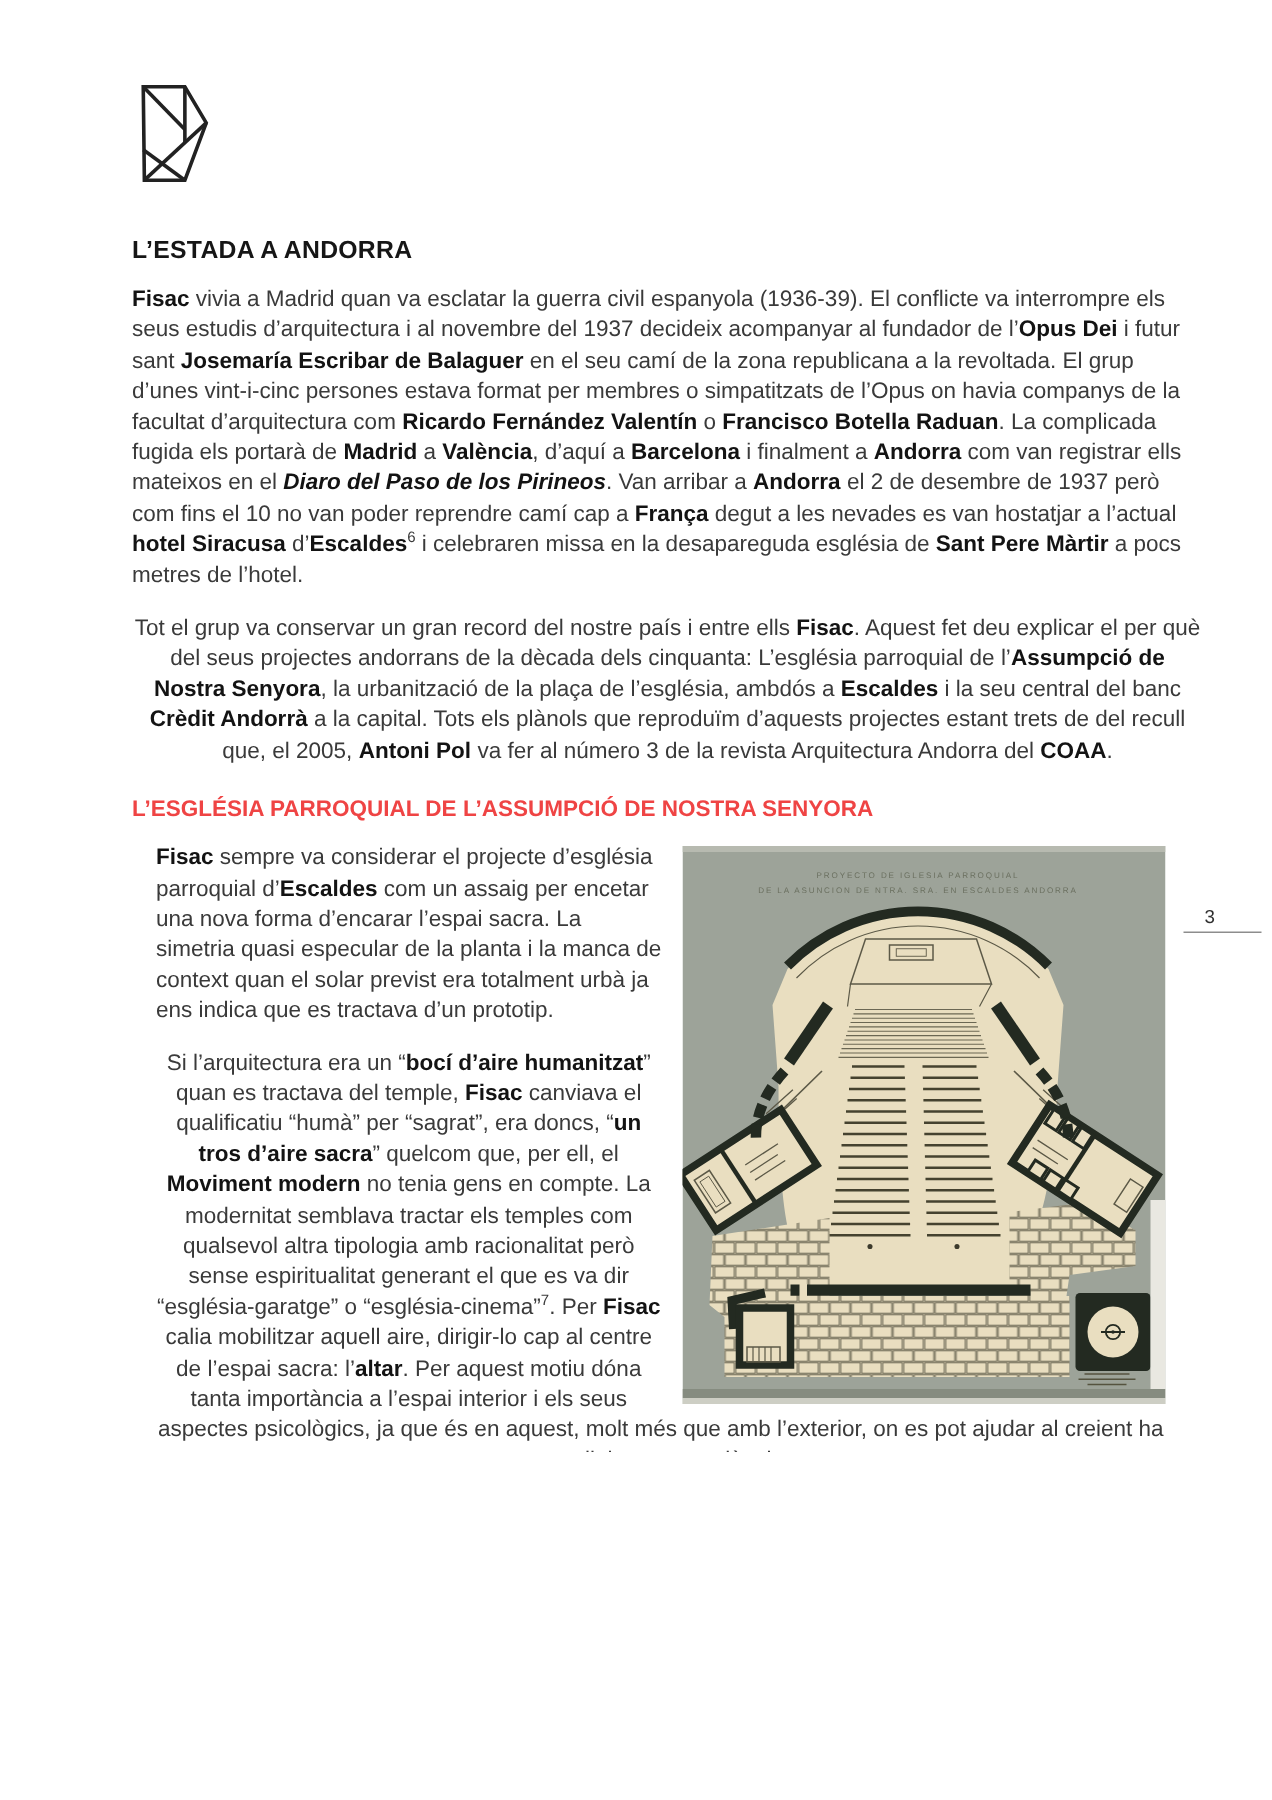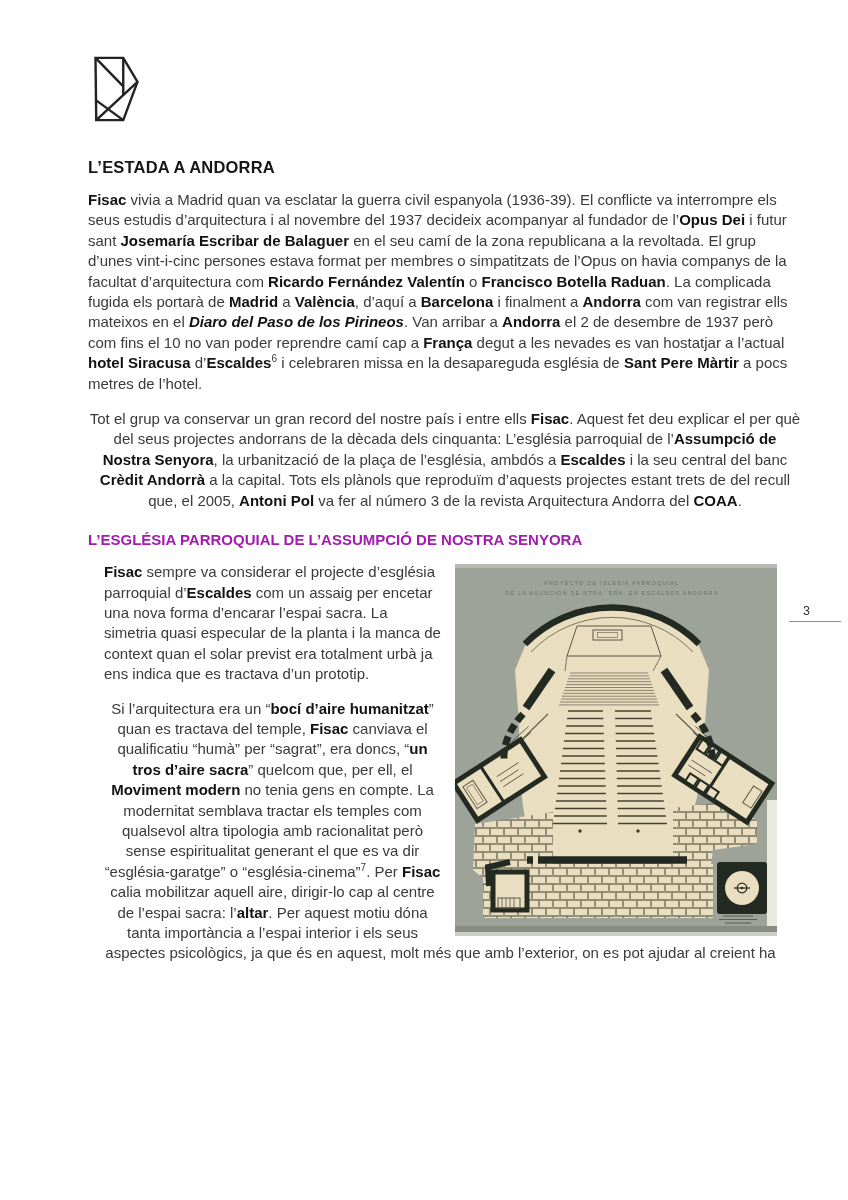--- a/index.html
+++ b/index.html
@@ -2,21 +2,21 @@
 <html><head>
 <meta charset="utf-8">
 <style>
   html,body{margin:0;padding:0;background:#ffffff;}
   .page{position:relative;width:848px;height:968px;background:#ffffff;overflow:hidden;
         font-family:"Liberation Sans",sans-serif;color:#3a3a3a;}
   .logo{margin:45px 0 0 88px;width:57px;height:88px;}
   h1.title{font-size:16.5px;font-weight:bold;color:#161616;letter-spacing:.2px;margin:25px 88px 0;}
   .body-par{font-size:15px;line-height:20.4px;margin:13px 46px 0 88px;text-align:left;}
   .body-par + .body-par{margin-top:15px;text-align:center;}
-  h2.sec{font-size:15px;font-weight:bold;color:#a21caf;margin:20px 88px 0;}
+  h2.sec{font-size:15px;font-weight:bold;color:#ef4444;margin:20px 88px 0;}
   .two-col{margin:14px 71px 0 88px;width:689px;font-size:15px;line-height:20.4px;}
   .two-col p{margin:0 0 14px 16px;}
   .two-col p:last-child{margin-bottom:0;text-align:center;}
   figure.plan{float:right;width:322px;height:372px;margin:2px 0 5px 14px;padding:0;}
   .b{font-weight:bold;color:#131313;}
   .i{font-style:italic;}
   sup{font-size:10px;line-height:0;}
   .pagenum{position:absolute;top:604px;left:789px;width:52px;}
   .pagenum .num{display:block;font-size:12.5px;color:#2f2f2f;margin-left:14px;}
   .pagenum .pn-line{border-top:1.2px solid #8d8d8d;margin-top:3px;}

